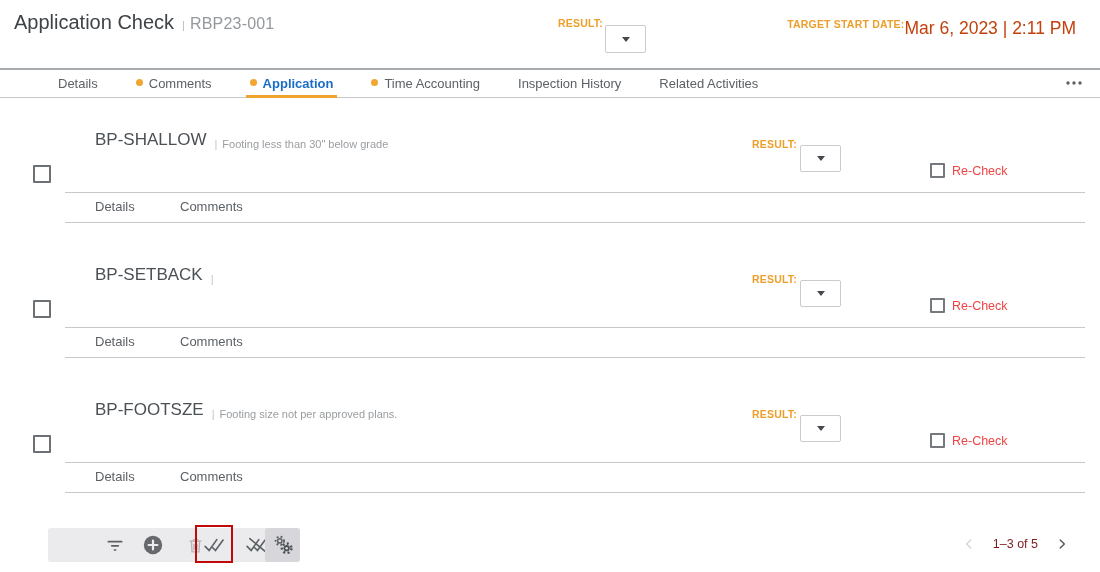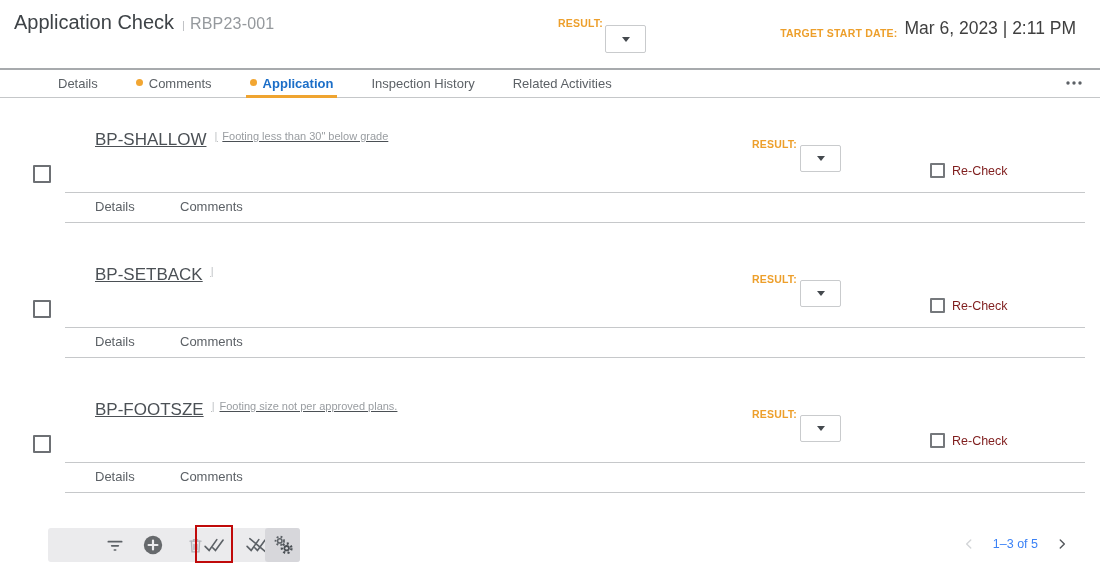--- a/index.html
+++ b/index.html
@@ -14,43 +14,43 @@
   .title-sep { font-size:11px; color:#b9bcbf; margin:0 5px 0 8px; }
   .record-id { font-size:16px; color:#95999d; letter-spacing:.2px; }
 
   .lbl-orange { color:#ED9F2B; font-size:10.5px; font-weight:700; letter-spacing:.2px; }
 
   .hdr-result-label { position:absolute; left:558px; top:17px; }
   .dropdown { position:absolute; width:41px; height:28px; background:#fff; border:1px solid #c9cbcd; border-radius:2px; display:flex; align-items:center; justify-content:center; cursor:pointer; }
   .hdr-dd { left:605px; top:25px; }
   .caret { width:0; height:0; border-left:4.5px solid transparent; border-right:4.5px solid transparent; border-top:5px solid #44494e; }
 
-  .target-wrap { position:absolute; right:24px; top:18px; display:flex; align-items:flex-end; gap:7px; }
-  .target-value { font-size:17.5px; color:#404040; }
+  .target-wrap { position:absolute; right:24px; top:18px; display:flex; align-items:flex-start; }
+  .target-value { font-size:17.5px; color:#c2410c; }
 
   
   .tabbar { position:absolute; left:0; top:68px; width:1100px; height:30px; border-top:2px solid #a7aaad; border-bottom:1px solid #c5c7c9; background:#fff; display:flex; align-items:center; padding-left:58px; gap:38px; }
   .tab { position:relative; display:flex; align-items:center; gap:6px; height:100%; font-size:13px; color:#5c6166; cursor:pointer; white-space:nowrap; }
   .tab .dot { width:7px; height:7px; border-radius:50%; background:#F2A632; margin-top:-2px; }
   .tab.active { color:#1B6EC8; font-weight:700; }
   .tab.active::after { content:""; position:absolute; left:-4px; right:-4px; bottom:-1px; height:3px; background:#EFA430; }
   .tabs-more { position:absolute; right:14px; top:74px; width:24px; height:18px; display:flex; align-items:center; justify-content:center; color:#5c6166; cursor:pointer; }
 
   
   .row { position:absolute; left:0; width:1100px; height:135px; }
   .row-check { position:absolute; left:33px; top:55px; width:18px; height:18px; border:2px solid #6d7074; border-radius:1px; background:#fff; cursor:pointer; }
-  .row-title-line { position:absolute; left:95px; top:20px; display:flex; align-items:flex-start;text-decoration:underline; }
+  .row-title-line { position:absolute; left:95px; top:20px; display:flex; align-items:flex-end; }
   .row-code { font-size:17px; color:#4b5055; }
   .row-desc-sep { font-size:11px; color:#c0c3c6; margin:0 5px 0 8px; }
   .row-desc { font-size:11px; color:#999da1; }
   .row-result-label { position:absolute; left:752px; top:28px; }
   .row-dd { left:800px; top:35px; height:27px; }
   .recheck { position:absolute; left:930px; top:53px; display:flex; align-items:center; gap:7px; cursor:pointer; }
   .recheck-box { width:15px; height:15px; border:2px solid #75787c; border-radius:1px; background:#fff; }
-  .recheck-label { font-size:12.5px; color:#7f1d1d; }
+  .recheck-label { font-size:12.5px; color:#ef4444; }
   .row-divider { position:absolute; left:65px; width:1020px; height:0; border-top:1px solid #c6c8ca; }
   .div-top { top:82px; }
   .div-bot { top:112px; }
   .subtab { position:absolute; top:89px; font-size:13px; color:#5c6166; cursor:pointer; }
   .subtab.t1 { left:95px; }
   .subtab.t2 { left:180px; }
 
   
   .toolbar { position:absolute; left:48px; top:528px; width:252px; height:34px; background:#ebebed; border-radius:3px; }
   .tbtn { position:absolute; top:0; height:34px; display:flex; align-items:center; justify-content:center; color:#5c6166; cursor:pointer; }
@@ -62,21 +62,21 @@
   .tbtn.approve { left:150px; width:34px; }
   .tbtn.unapprove { left:192px; width:34px; }
   .tbtn.gears { left:217px; width:35px; height:34px; background:#d7d7db; border-radius:3px; }
   .hl-box { position:absolute; left:147px; top:-3px; width:38px; height:38px; border:2px solid #C00A0A; pointer-events:none; }
 
   
   .pager { position:absolute; right:28px; top:533px; display:flex; align-items:center; gap:14px; }
   .pg-chev { width:20px; height:22px; display:flex; align-items:center; justify-content:center; cursor:pointer; }
   .pg-chev.disabled { color:#d3d5d8; cursor:default; }
   .pg-chev.enabled { color:#53575c; }
-  .pg-text { font-size:12.5px; color:#3b82f6; }
+  .pg-text { font-size:12.5px; color:#7f1d1d; }
 </style>
 </head>
 <body>
 
 <div id="app">
 
   <div class="header">
     <div class="title-wrap">
       <span class="page-title">Application Check</span>
       <span class="title-sep">|</span>
@@ -96,20 +96,24 @@
     <div class="tab">
       <span>Details</span>
     </div>
     <div class="tab">
       <span class="dot"></span>
       <span>Comments</span>
     </div>
     <div class="tab active">
       <span class="dot"></span>
       <span>Application</span>
+    </div>
+    <div class="tab">
+      <span class="dot"></span>
+      <span>Time Accounting</span>
     </div>
     <div class="tab">
       <span>Inspection History</span>
     </div>
     <div class="tab">
       <span>Related Activities</span>
     </div>
   </div>
   <div class="tabs-more">
     <svg width="18" height="6" viewBox="0 0 18 6" fill="currentColor">

